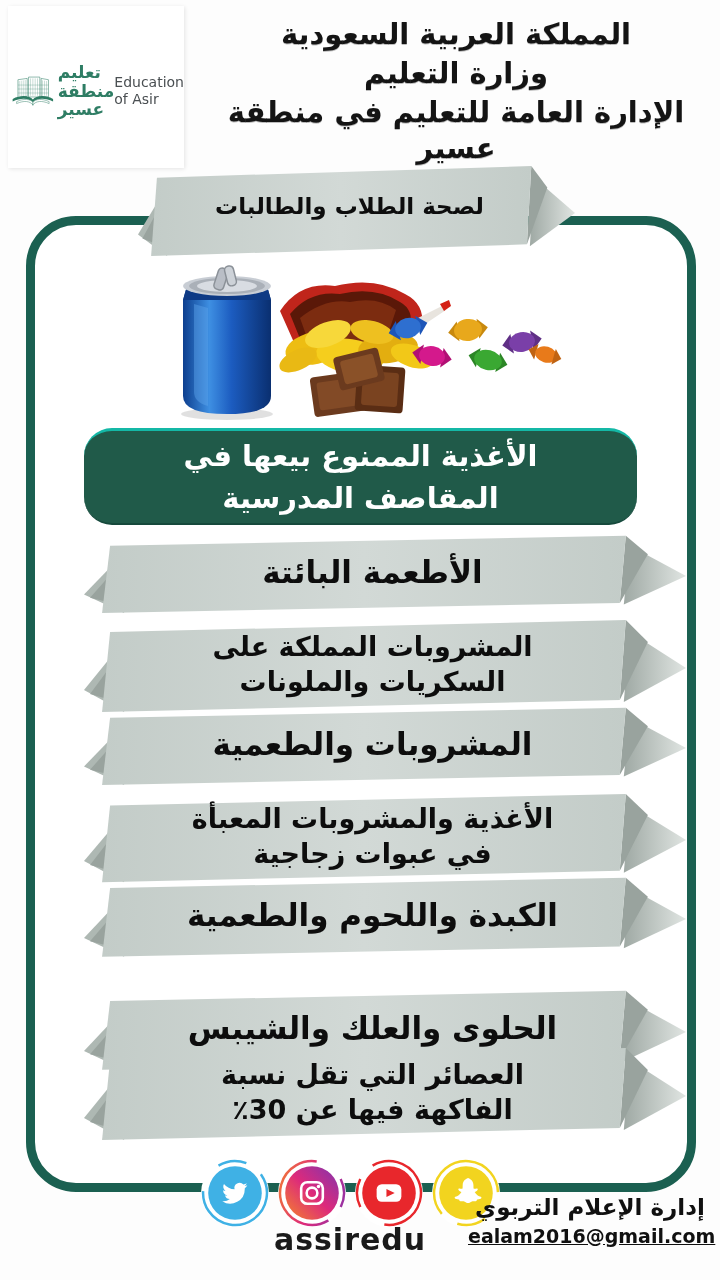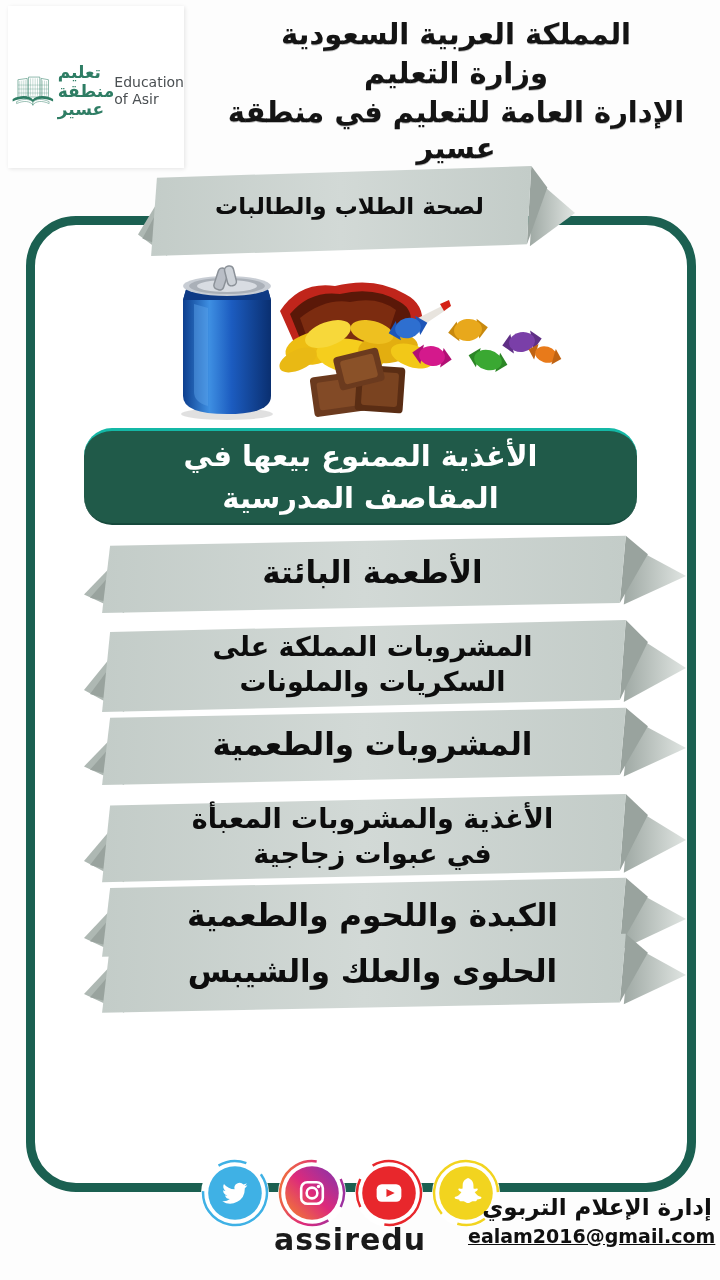--- a/index.html
+++ b/index.html
@@ -44,21 +44,21 @@
   .top-ribbon{left:138px;top:164px;width:437px;height:98px;z-index:4;}
   .top-ribbon .txt{padding:0 40px 12px 26px;}
   .top-ribbon .txt span{font-size:23px;font-weight:800;text-align:center;}
   .r-single .txt span{font-size:31px;}
   .r-double .txt span{font-size:27px;}
   .r1{left:84px;top:534px;width:602px;height:84px;}
   .r2{left:84px;top:618px;width:602px;height:100px;}
   .r3{left:84px;top:706px;width:602px;height:84px;}
   .r4{left:84px;top:792px;width:602px;height:96px;}
   .r5{left:84px;top:876px;width:602px;height:86px;}
-  .r6{left:84px;top:932px;width:602px;height:86px;}
+  .r6{left:84px;top:989px;width:602px;height:86px;}
   .r7{left:84px;top:1046px;width:602px;height:100px;}
   
   .title-banner{
     position:absolute;left:84px;top:428px;width:553px;height:97px;z-index:3;
     background:var(--banner_green);border-radius:28px;
     border-top:3px solid #14b8a6;border-bottom:2px solid #16493c;
     display:flex;flex-direction:column;align-items:center;justify-content:center;
     direction:rtl;text-align:center;color:#ffffff;
   }
   .title-banner span{display:block;font-size:29px;font-weight:800;line-height:1.45;}
@@ -68,21 +68,21 @@
   .social-row{
     position:absolute;left:200px;top:1158px;width:300px;height:70px;z-index:5;
     display:flex;gap:9px;align-items:center;justify-content:center;
   }
   .social-row .sicon{width:68px;height:68px;display:block;cursor:pointer;}
   .handle{
     position:absolute;left:172px;top:1222px;width:356px;z-index:5;
     text-align:center;font-size:30px;font-weight:800;color:#1a1a1a;letter-spacing:1px;
   }
   .footer-right{
-    position:absolute;left:468px;top:1194px;width:244px;z-index:5;
+    position:absolute;left:468px;top:1194px;width:244px;z-index:5;text-align:center;
   }
   .dept{direction:rtl;font-size:23px;font-weight:900;color:#101010;line-height:1.2;}
   .email{font-size:19px;font-weight:800;color:#101010;margin-top:3px;text-decoration:underline;}
 </style>
 </head>
 <body>
 
 <svg width="0" height="0" style="position:absolute" aria-hidden="true">
   <defs>
     <linearGradient id="gradMain" x1="0" y1="0" x2="1" y2="0">
@@ -292,20 +292,29 @@
       </div>
   </div>
   <div class="ribbon r6 r-single">
     <svg class="bg" viewBox="0 0 600 100" preserveAspectRatio="none">
         <use href="#ribshape"></use>
       </svg>
     <div class="txt">
         <span>الحلوى والعلك والشيبس</span>
       </div>
   </div>
+  <div class="ribbon r7 r-double">
+    <svg class="bg" viewBox="0 0 600 100" preserveAspectRatio="none">
+        <use href="#ribshape"></use>
+      </svg>
+    <div class="txt">
+        <span>العصائر التي تقل نسبة</span>
+        <span>الفاكهة فيها عن 30٪</span>
+      </div>
+  </div>
 
   <div class="social-row">
     <svg class="sicon" viewBox="0 0 66 66">
       <circle cx="33" cy="33" r="33" fill="#ffffff"></circle>
       <circle cx="33" cy="33" r="31" fill="none" style="stroke:var(--twitter_blue)" stroke-width="2.4" stroke-dasharray="118 30 28 18" transform="rotate(-35 33 33)"></circle>
       <circle cx="33" cy="33" r="26" style="fill:var(--twitter_blue)"></circle>
       <path fill="#ffffff" d="M45 25.5c-.9.4-1.8.7-2.8.8 1-.6 1.8-1.6 2.2-2.7-1 .6-2 1-3.2 1.2a5 5 0 0 0-8.6 4.6 14.2 14.2 0 0 1-10.3-5.2 5 5 0 0 0 1.5 6.7c-.8 0-1.6-.2-2.3-.6v.1a5 5 0 0 0 4 4.9 5 5 0 0 1-2.2.1 5 5 0 0 0 4.7 3.5A10 10 0 0 1 20.6 41 14.2 14.2 0 0 0 42.5 29v-.6c1-.7 1.8-1.6 2.5-2.9z"></path>
     </svg>
     <svg class="sicon" viewBox="0 0 66 66">
       <circle cx="33" cy="33" r="33" fill="#ffffff"></circle>

